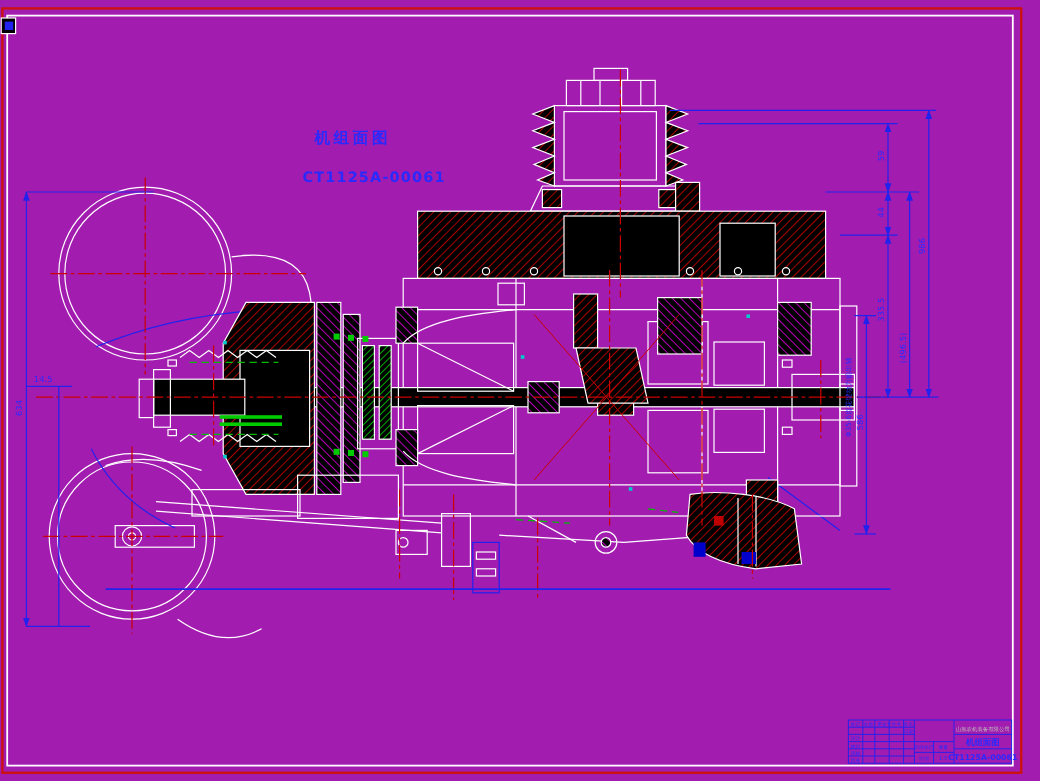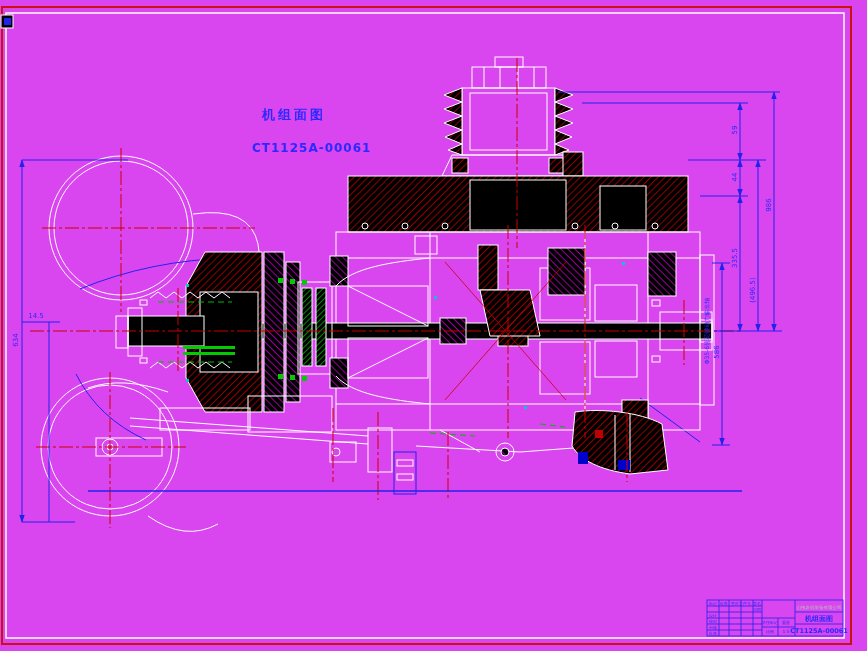--- a/index.html
+++ b/index.html
@@ -1,16 +1,16 @@
 <!DOCTYPE html>
 <html><head>
 <meta charset="utf-8">
 <style>
   html,body{margin:0;padding:0;background:#000;}
-  .canvas{position:relative;width:867px;height:651px;background:#d946ef;overflow:hidden;
+  .canvas{position:relative;width:867px;height:651px;background:#a21caf;overflow:hidden;
           font-family:"DejaVu Sans",sans-serif;}
   svg{position:absolute;left:0;top:0;}
   text{font-family:"DejaVu Sans",sans-serif;}
   .dimtxt{fill:#2a2aff;font-size:7px;}
   .notetxt{fill:#2a2aff;font-size:6px;}
   .tbtxt{fill:#2a2aff;}
   .titletxt{fill:#2a2aff;font-weight:bold;letter-spacing:3px;font-size:13px;}
   .numtxt{fill:#2a2aff;font-weight:bold;font-size:12px;letter-spacing:1px;}
 </style>
 </head>

